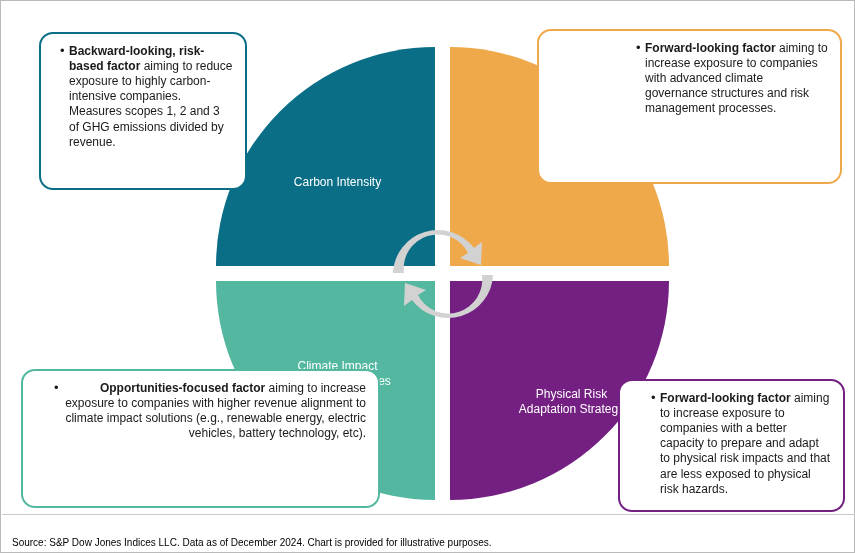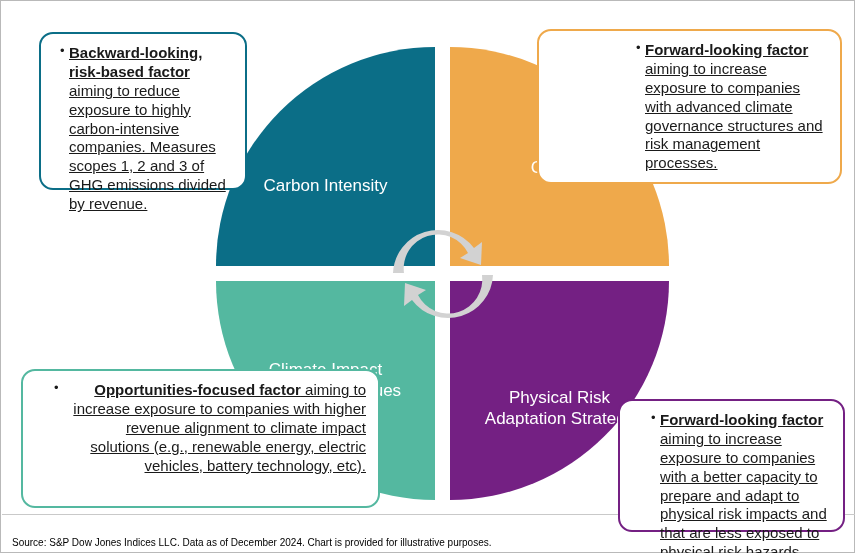--- a/index.html
+++ b/index.html
@@ -66,25 +66,25 @@
     width: 219px;
     height: 219px;
   }
   #quad-tl { left: 0;     top: 0;     background: #0b6e87; border-radius: 219px 0 0 0; }
   #quad-tr { left: 234px; top: 0;     background: #efa94b; border-radius: 0 219px 0 0; }
   #quad-bl { left: 0;     top: 234px; background: #54b8a0; border-radius: 0 0 0 219px; }
   #quad-br { left: 234px; top: 234px; background: #742083; border-radius: 0 0 219px 0; }
 
   .quad-label {
     position: absolute;
-    left: 0;
+    left: 12px;
     width: 219px;
     text-align: center;
     color: #ffffff;
-    font-size: 17px;
+    font-size: 12px;
     line-height: 1.25;
   }
   #quad-tl .quad-label { top: 128px; }
   #quad-tr .quad-label { top: 110px; }
   #quad-bl .quad-label { top: 78px; }
   #quad-br .quad-label { top: 78px; margin-top: 28px; }
 
   
   #cycle-arrows {
     position: absolute;
@@ -94,25 +94,24 @@
   }
 
   
   .callout {
     position: absolute;
     box-sizing: border-box;
     background: #ffffff;
     border-radius: 14px;
     border-width: 2px;
     border-style: solid;
-    font-size: 15px;
+    font-size: 12px;
     line-height: 1.26;
     color: #1a1a1a;
     padding: 10px 12px 25px 10px;
-    text-decoration: underline;
   }
   .callout ul {
     margin: 0;
     padding: 0 0 0 9px;
     list-style: none;
   }
   .callout li {
     position: relative;
     padding-left: 8px;
   }
@@ -121,21 +120,21 @@
     position: absolute;
     left: -1px;
     top: -1px;
     font-size: 13px;
   }
   .callout b { font-weight: bold; }
 
   #callout-carbon    { left: 38px;  top: 31px;  width: 208px; height: 158px; border-color: #0b6e87; z-index: 5; }
   #callout-gov       { left: 536px; top: 28px;  width: 305px; height: 155px; border-color: #efa94b; z-index: 5; }
   #callout-solutions { left: 20px;  top: 368px; width: 359px; height: 139px; border-color: #54b8a0; z-index: 5; text-align: right; }
-  #callout-physical  { left: 617px; top: 378px; width: 227px; height: 133px; border-color: #742083; z-index: 5; margin-top: 20px; }
+  #callout-physical  { left: 617px; top: 378px; width: 227px; height: 133px; border-color: #742083; z-index: 5; }
 
   #callout-gov ul       { padding-left: 88px; }
   #callout-physical ul  { padding-left: 22px; }
   #callout-solutions ul { padding-left: 22px; }
   #callout-carbon ul    { padding-left: 10px; }
 </style>
 </head>
 <body>
 
 <div id="frame">

